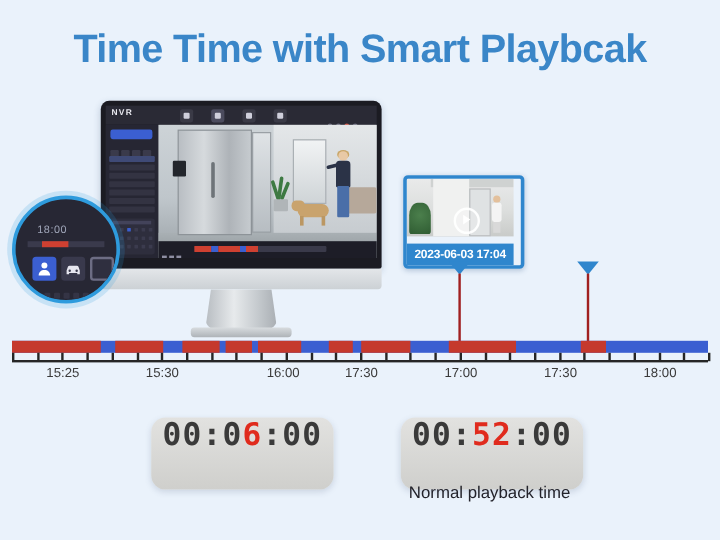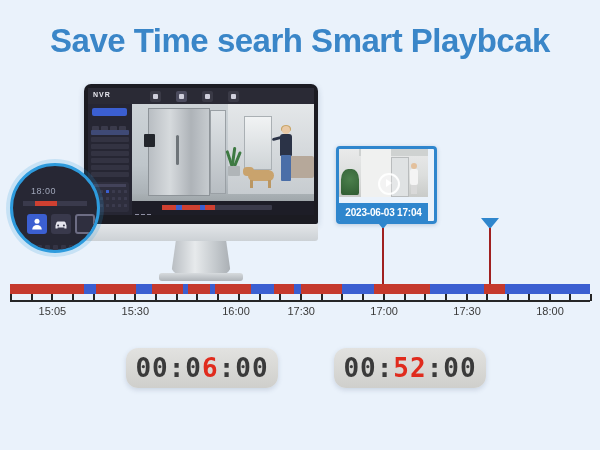--- a/index.html
+++ b/index.html
@@ -244,45 +244,45 @@
   .tl-bar .seg{position:absolute;top:0;height:10px;background:#c5392d;}
   .tl-axis{position:absolute;left:10px;top:300px;width:580px;height:2px;background:#262626;}
   .tick{position:absolute;top:294px;width:2px;height:7px;background:#262626;}
   .tlab{
     position:absolute;top:305px;font-size:11px;color:#3a3a3a;
     transform:translateX(-50%);white-space:nowrap;
   }
 
   
   .clock{
-    position:absolute;top:348px;width:152px;height:40px;
+    position:absolute;top:348px;width:152px;height:60px;
     background:linear-gradient(180deg,#e2e2e0,#cfcfcc);
     border-radius:12px;box-shadow:0 2px 5px rgba(60,80,110,.18);
-    display:flex;align-items:center;justify-content:center;
+    display:flex;align-items:flex-start;justify-content:center;
   }
   .clock.c-left{left:126px;}
   .clock.c-right{left:334px;}
   .digits{
     font-family:"DejaVu Sans Mono", monospace;font-size:26px;font-weight:bold;
     letter-spacing:1px;color:#3a3a3a;white-space:nowrap;
   }
   .digits .hot{color:#e02b1d;}
   .clk-label{
     position:absolute;top:402px;width:300px;text-align:center;font-size:14px;
     white-space:nowrap;
   }
   .clk-label.l-left{left:52px;color:#3a86c8;}
   .clk-label.l-right{left:258px;color:#23232b;}
 </style>
 </head>
 <body>
 
 <div id="stage">
 
-  <div class="title">Save Time searh Smart Playbcak</div>
+  <div class="title">Time Time with Smart Playbcak</div>
 
   <div class="monitor">
     <div class="bezel">
       <div class="screen">
 
         <div class="nvr-topbar">
           <div class="nvr-logo">NVR</div>
           <div class="tb-ico" style="left:62px"></div>
           <div class="tb-ico sel" style="left:88px"></div>
           <div class="tb-ico" style="left:114px"></div>
@@ -461,34 +461,35 @@
       <div class="tick" style="left: 445px;"></div>
       <div class="tick" style="left: 465.714px;"></div>
       <div class="tick" style="left: 486.429px;"></div>
       <div class="tick" style="left: 507.143px;"></div>
       <div class="tick" style="left: 527.857px;"></div>
       <div class="tick" style="left: 548.571px;"></div>
       <div class="tick" style="left: 569.286px;"></div>
       <div class="tick" style="left: 590px;"></div>
     </div>
   <div id="tl-labels">
-      <div class="tlab" style="left: 52.36px;">15:05</div>
+      <div class="tlab" style="left: 52.36px;">15:25</div>
       <div class="tlab" style="left: 135.3px;">15:30</div>
       <div class="tlab" style="left: 236px;">16:00</div>
       <div class="tlab" style="left: 301.18px;">17:30</div>
       <div class="tlab" style="left: 384.12px;">17:00</div>
       <div class="tlab" style="left: 467.06px;">17:30</div>
       <div class="tlab" style="left: 550px;">18:00</div>
     </div>
 
   <div class="clock c-left">
     <div class="digits">
       <span>00:0</span><span class="hot">6</span><span>:00</span>
     </div>
   </div>
 
   <div class="clock c-right">
     <div class="digits">
       <span>00:</span><span class="hot">52</span><span>:00</span>
     </div>
   </div>
+  <div class="clk-label l-right">Normal playback time</div>
 
 </div>
 
 </body></html>

